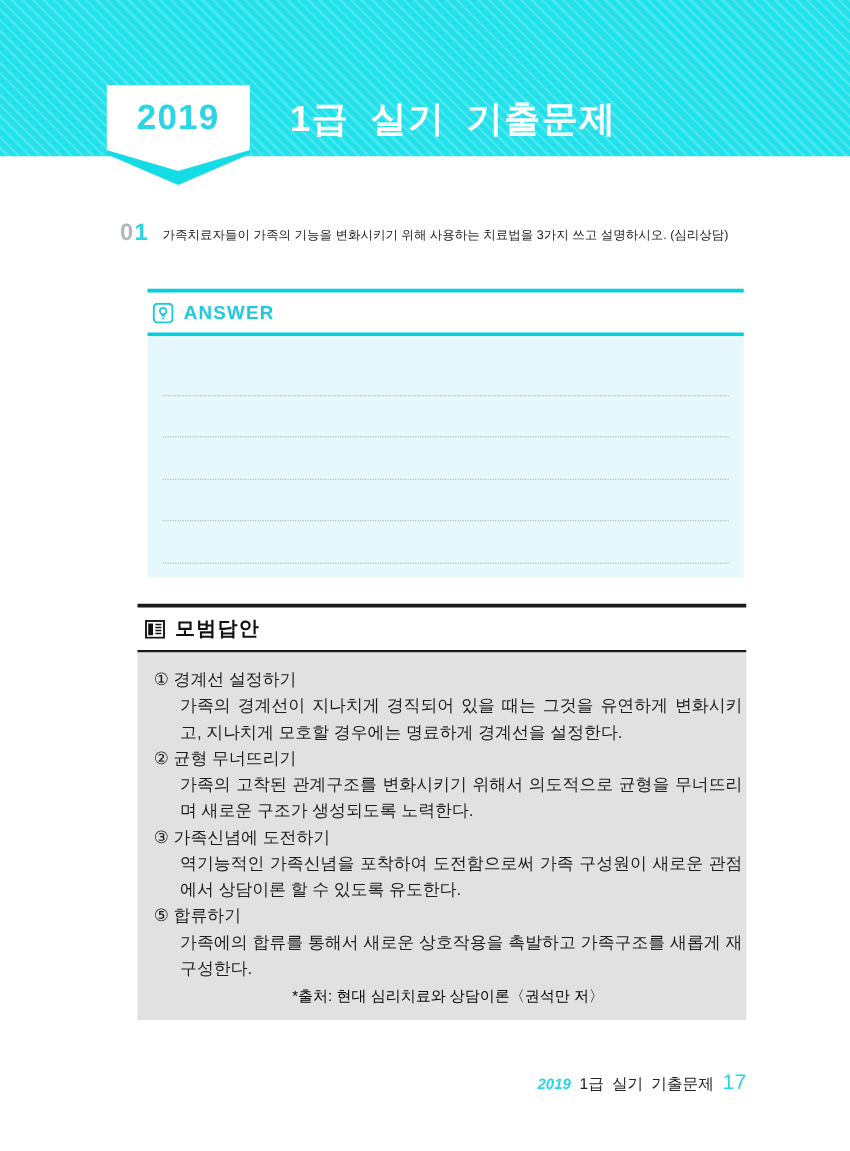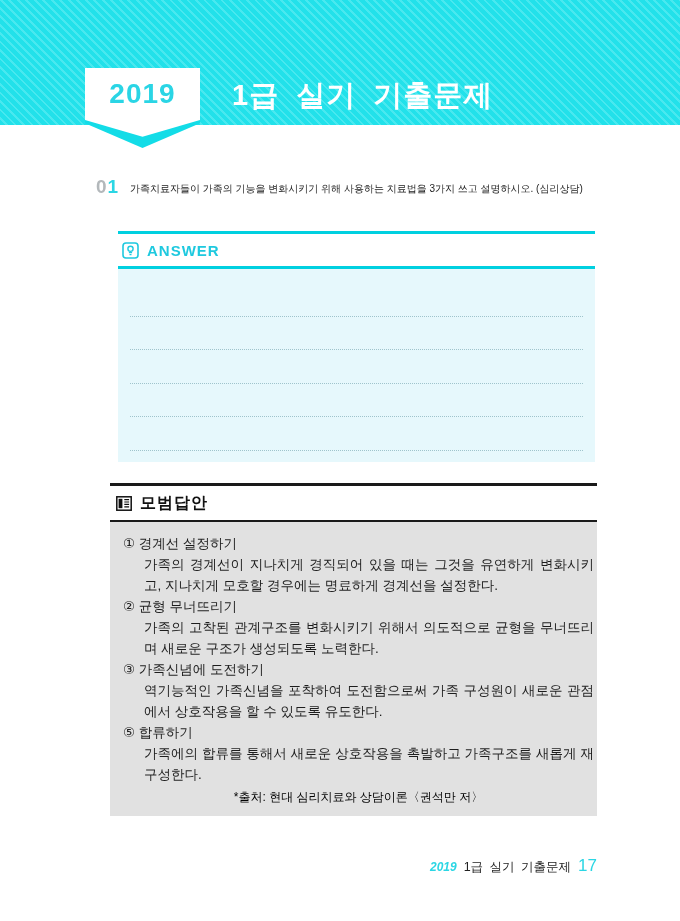--- a/index.html
+++ b/index.html
@@ -129,21 +129,21 @@
       <div>
         <div class="item-title">① 경계선 설정하기</div>
         <div class="item-desc">가족의 경계선이 지나치게 경직되어 있을 때는 그것을 유연하게 변화시키고, 지나치게 모호할 경우에는 명료하게 경계선을 설정한다.</div>
       </div>
       <div>
         <div class="item-title">② 균형 무너뜨리기</div>
         <div class="item-desc">가족의 고착된 관계구조를 변화시키기 위해서 의도적으로 균형을 무너뜨리며 새로운 구조가 생성되도록 노력한다.</div>
       </div>
       <div>
         <div class="item-title">③ 가족신념에 도전하기</div>
-        <div class="item-desc">역기능적인 가족신념을 포착하여 도전함으로써 가족 구성원이 새로운 관점에서 상호작용을 할 수 있도록 유도한다.</div>
+        <div class="item-desc">역기능적인 가족신념을 포착하여 도전함으로써 가족 구성원이 새로운 관점에서 상담이론 할 수 있도록 유도한다.</div>
       </div>
       <div>
         <div class="item-title">⑤ 합류하기</div>
         <div class="item-desc">가족에의 합류를 통해서 새로운 상호작용을 촉발하고 가족구조를 새롭게 재구성한다.</div>
       </div>
       <div class="source">*출처: 현대 심리치료와 상담이론〈권석만 저〉</div>
     </div>
   </div>
 
   <div class="footer">

